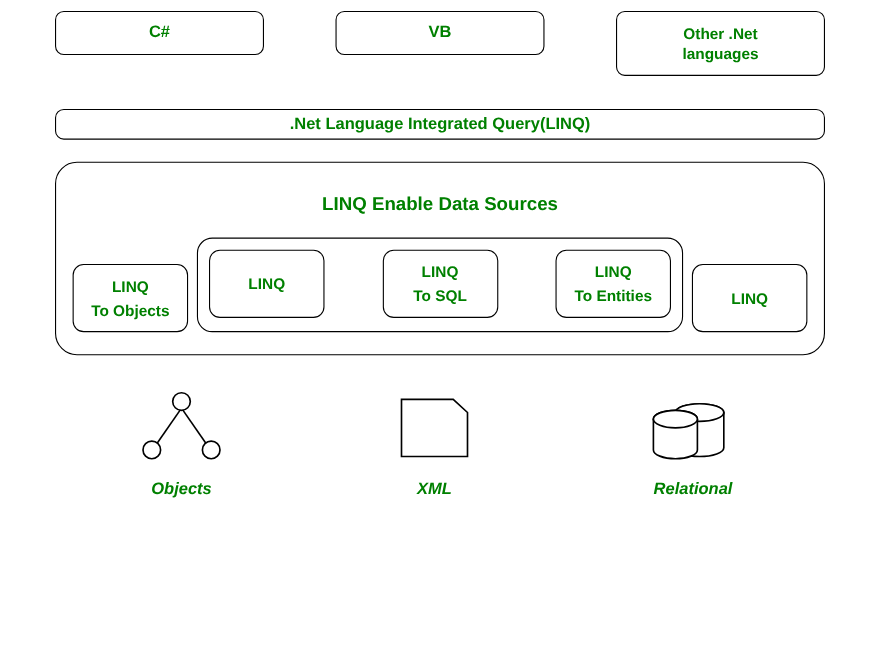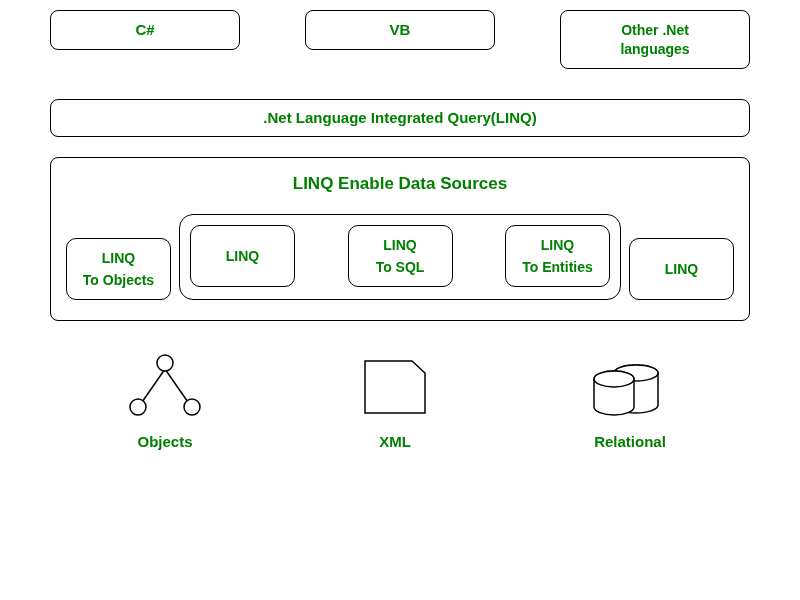--- a/index.html
+++ b/index.html
@@ -20,25 +20,25 @@
     font-weight: bold;
     display: flex;
     flex-direction: column;
     justify-content: center;
     align-items: center;
     font-size: 15px;
     line-height: 1.3;
   }
   .lang-box { width: 190px; height: 40px; }
   .lang-box.other { height: 59px; font-size: 14px; }
-  .full-box { width: 100%; height: 38px; }
+  .full-box { width: 100%; height: 28px; }
   .big-container {
     border: 1.5px solid #000;
-    border-radius: 8px;
-    padding: 16px 15px 20px 15px;
+    border-radius: 20px;
+    padding: 28px 15px 20px 15px;
     margin-top: 10px;
   }
   .big-title {
     text-align: center;
     color: #008000;
     font-weight: bold;
     font-size: 17px;
     margin-bottom: 20px;
   }
   .inner-row { display: flex; justify-content: space-between; align-items: flex-end; gap: 8px; }
@@ -68,20 +68,21 @@
     font-weight: bold;
     font-size: 15px;
     margin-bottom: 10px;
   }
   .ado-row { display: flex; justify-content: space-between; gap: 8px; }
   .bottom-row {
     display: flex;
     justify-content: space-around;
     margin-top: 30px;
     align-items: flex-end;
+    font-style: italic;
   }
   .bottom-item { text-align: center; }
   .bottom-label {
     color: #008000;
     font-weight: bold;
     font-size: 15px;
     margin-top: 8px;
   }
   .icon-svg { stroke: #000; stroke-width: 1.5; fill: #fff; }
 </style>

